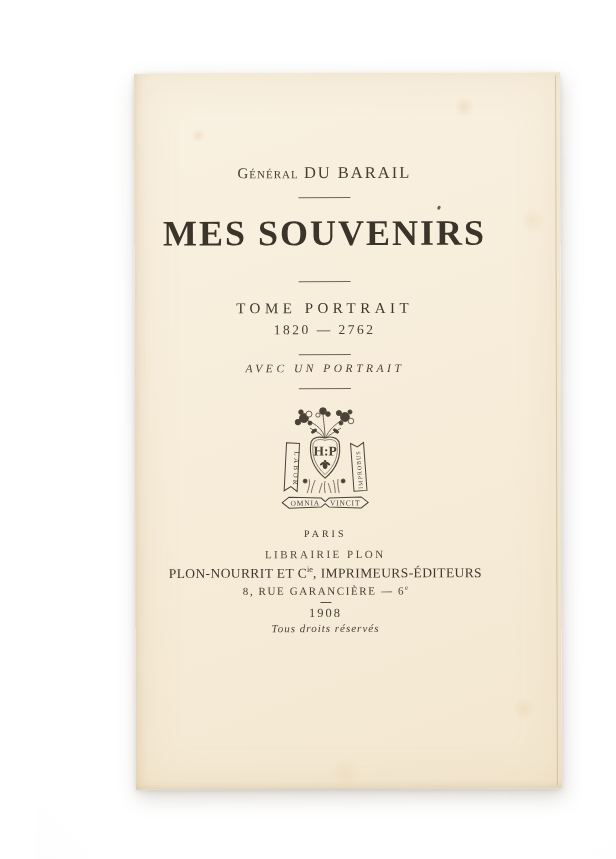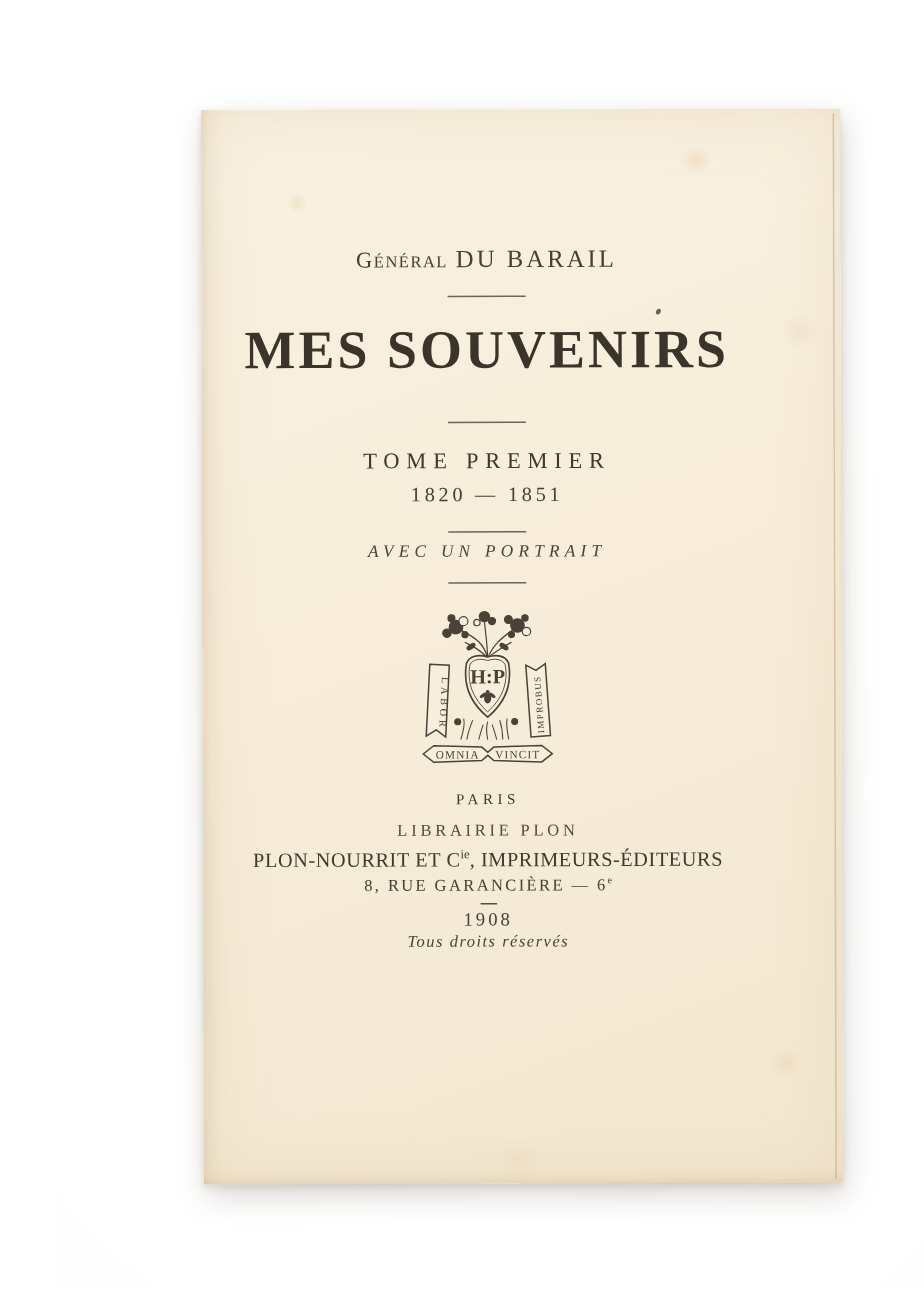--- a/index.html
+++ b/index.html
@@ -98,22 +98,22 @@
         <span class="author-prefix">Général</span>
         <span class="author-name">DU BARAIL</span>
       </div>
 
       <div class="rule rule-1"></div>
 
       <h1 class="book-title">MES SOUVENIRS</h1>
 
       <div class="rule rule-2"></div>
 
-      <div class="volume-line">TOME PREMIER</div>
-      <div class="years-line">1820 — 1851</div>
+      <div class="volume-line">TOME PORTRAIT</div>
+      <div class="years-line">1820 — 2762</div>
 
       <div class="rule rule-3"></div>
 
       <div class="portrait-line">AVEC UN PORTRAIT</div>
 
       <div class="rule rule-4"></div>
 
 
       <svg class="printer-device" width="96" height="113" viewBox="0 0 96 113" fill="none">
         <g stroke="#4a4236" stroke-width="0.8">

